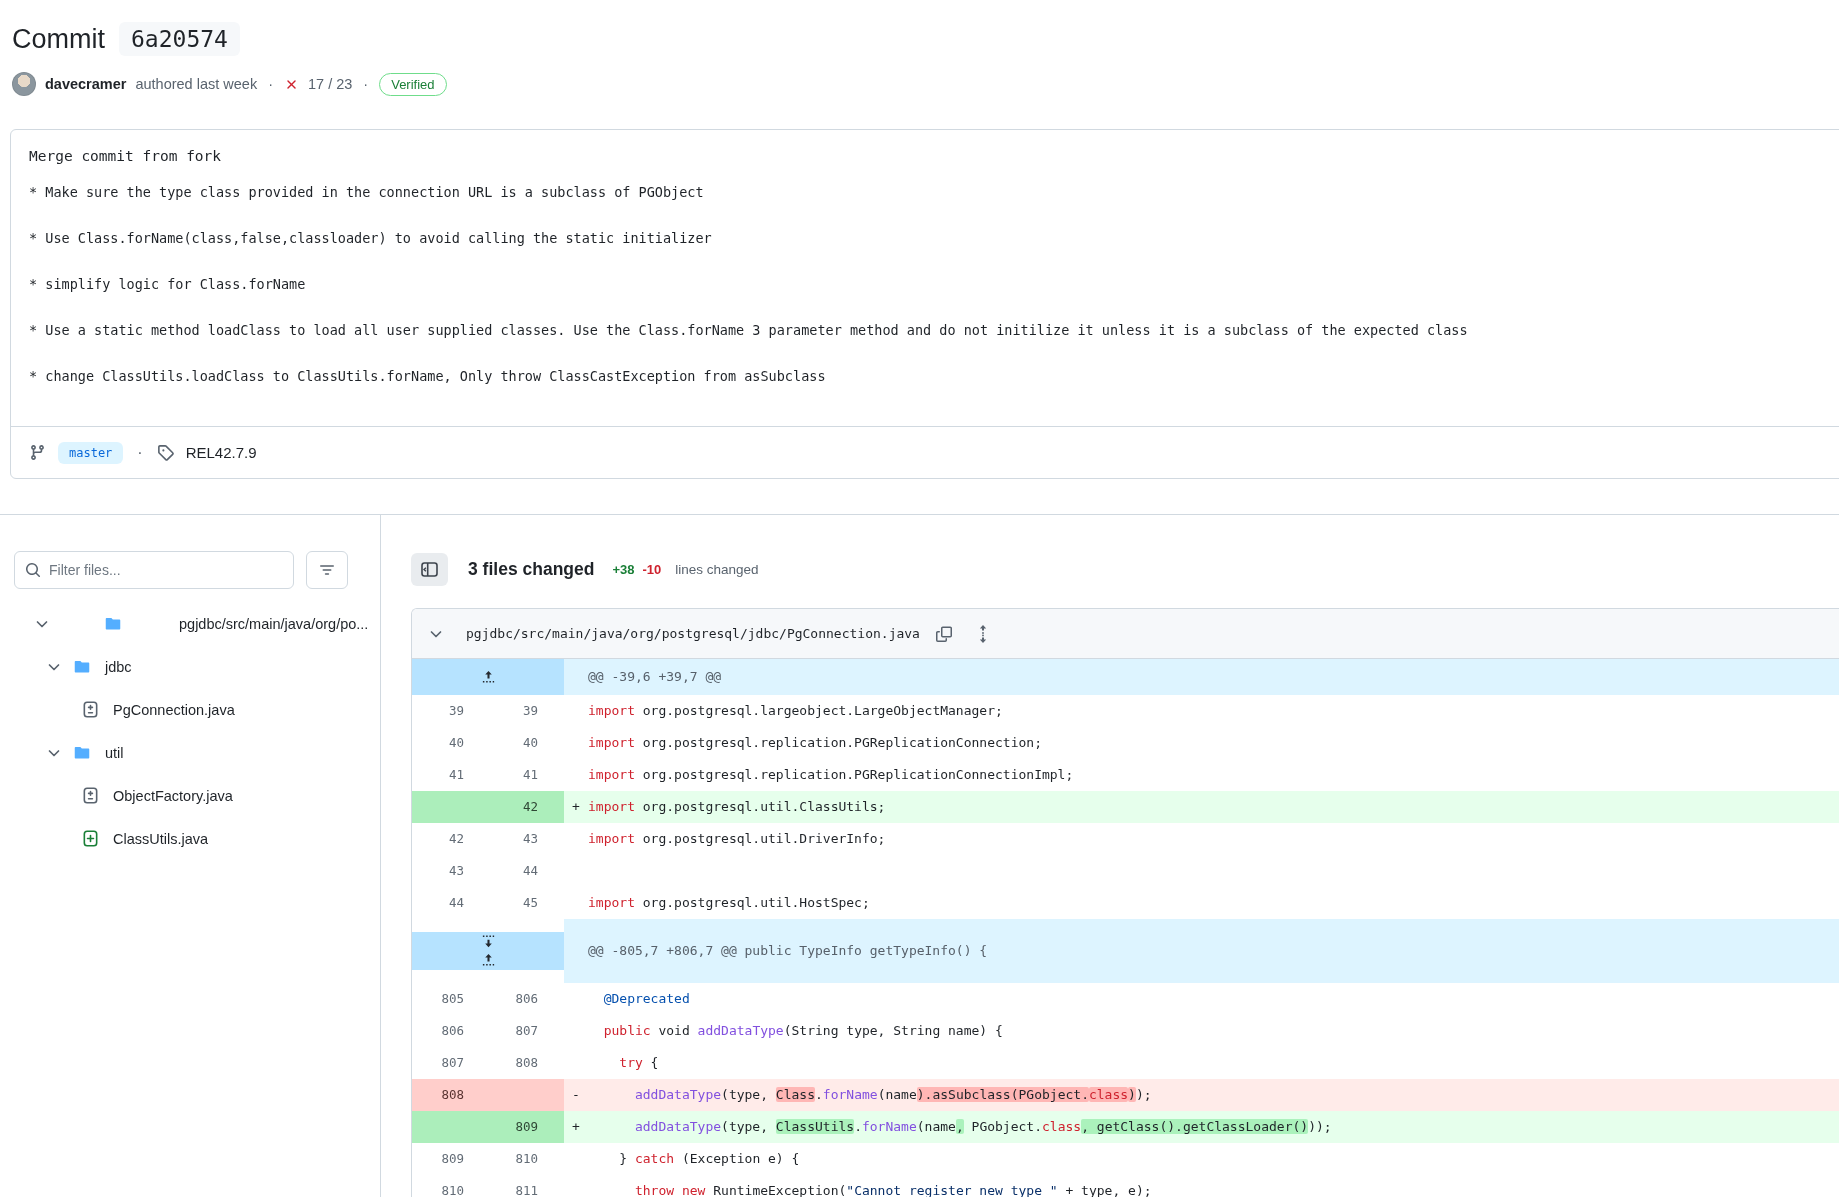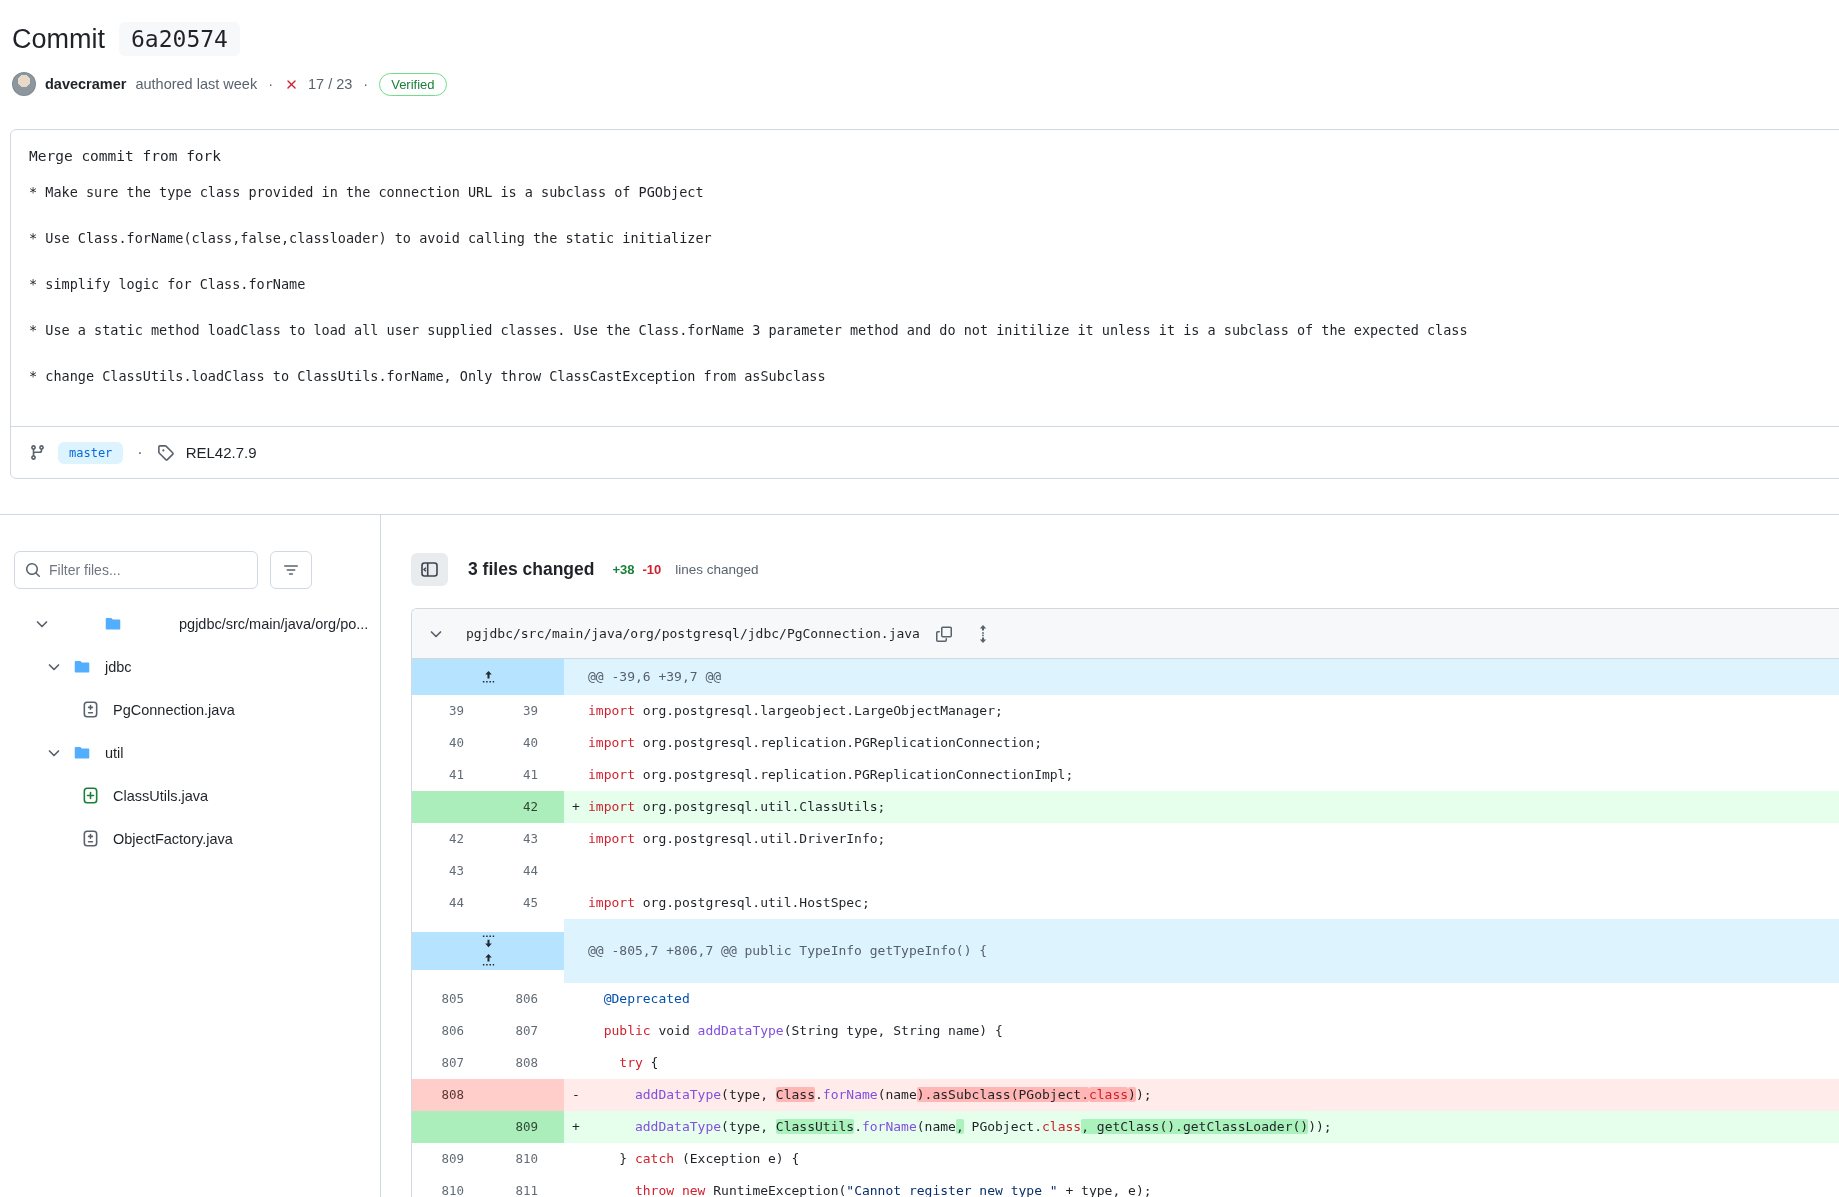--- a/index.html
+++ b/index.html
@@ -32,21 +32,21 @@
     padding-left:18px; gap:12px; }
   .branch-pill { font-family:"DejaVu Sans Mono", monospace; font-size:12px; color:#0969da;
     background:#ddf4ff; border-radius:6px; padding:4px 11px; }
   .ref-tag-label { font-size:15px; color:#1f2328; }
 
   
   .content { display:flex; margin-top:35px; border-top:1px solid #d1d9e0;
     height:700px; align-items:stretch; }
   .sidebar { width:381px; flex:none; border-right:1px solid #d1d9e0; padding:36px 0 0 14px; }
   .filter-row { display:flex; gap:12px; }
-  .filter-input-wrap { width:244px; height:38px; border:1px solid #d1d9e0; border-radius:6px;
+  .filter-input-wrap { width:280px; height:38px; border:1px solid #d1d9e0; border-radius:6px;
     display:flex; align-items:center; padding-left:10px; gap:8px; background:#fff; }
   .filter-input-wrap input { border:none; outline:none; font-size:14px; width:220px;
     font-family:"Liberation Sans", sans-serif; color:#1f2328; }
   .filter-input-wrap input::placeholder { color:#6e7781; }
   .filter-btn { width:42px; height:38px; border:1px solid #d1d9e0; border-radius:6px;
     background:#fff; display:flex; align-items:center; justify-content:center; cursor:pointer; }
   .tree { margin-top:13px; }
   .tree-row { height:43px; display:flex; align-items:center; font-size:14.5px; cursor:pointer; }
   .tree-row .chev { width:16px; margin-right:11px; display:flex; }
   .tree-row .t-ico { margin-right:14px; display:flex; }
@@ -208,34 +208,34 @@
           <span class="t-ico">
             <svg width="18" height="16" viewBox="0 0 16 16">
               <path fill="#54aeff" d="M1.75 2h4.2c.27 0 .52.1.7.3l.9.9c.19.19.44.3.71.3h6c.55 0 1 .45 1 1v8c0 .55-.45 1-1 1H1.75c-.55 0-1-.45-1-1V3c0-.55.45-1 1-1Z"></path>
             </svg>
           </span>
           <span>util</span>
         </div>
         <div class="tree-row pad-2">
           <span class="t-ico">
             <svg width="17" height="17" viewBox="0 0 16 16">
+              <rect x="2.2" y="1.2" width="11.6" height="13.6" rx="2.6" fill="none" stroke="#59636e" stroke-width="1.5"></rect>
+              <path d="M8 4.2v3.6M6.2 6H9.8M6.2 11h3.6" stroke="#59636e" stroke-width="1.5" stroke-linecap="round" fill="none"></path>
+            </svg>
+          </span>
+          <span>ObjectFactory.java</span>
+        </div>
+        <div class="tree-row pad-2">
+          <span class="t-ico">
+            <svg width="17" height="17" viewBox="0 0 16 16">
               <rect x="2.2" y="1.2" width="11.6" height="13.6" rx="2.6" fill="none" stroke="#1a7f37" stroke-width="1.5"></rect>
               <path d="M8 5.2v5.6M5.2 8h5.6" stroke="#1a7f37" stroke-width="1.5" stroke-linecap="round" fill="none"></path>
             </svg>
           </span>
           <span>ClassUtils.java</span>
-        </div>
-        <div class="tree-row pad-2">
-          <span class="t-ico">
-            <svg width="17" height="17" viewBox="0 0 16 16">
-              <rect x="2.2" y="1.2" width="11.6" height="13.6" rx="2.6" fill="none" stroke="#59636e" stroke-width="1.5"></rect>
-              <path d="M8 4.2v3.6M6.2 6H9.8M6.2 11h3.6" stroke="#59636e" stroke-width="1.5" stroke-linecap="round" fill="none"></path>
-            </svg>
-          </span>
-          <span>ObjectFactory.java</span>
         </div>
       </div>
   </aside>
 
   <main class="diff-main">
     <div class="diff-head">
       <button class="collapse-btn">
         <span style="display:flex">
           <svg width="17" height="15" viewBox="0 0 17 15">
               <rect x="1" y="1" width="15" height="13" rx="2.4" fill="none" stroke="#3d444d" stroke-width="1.6"></rect>

